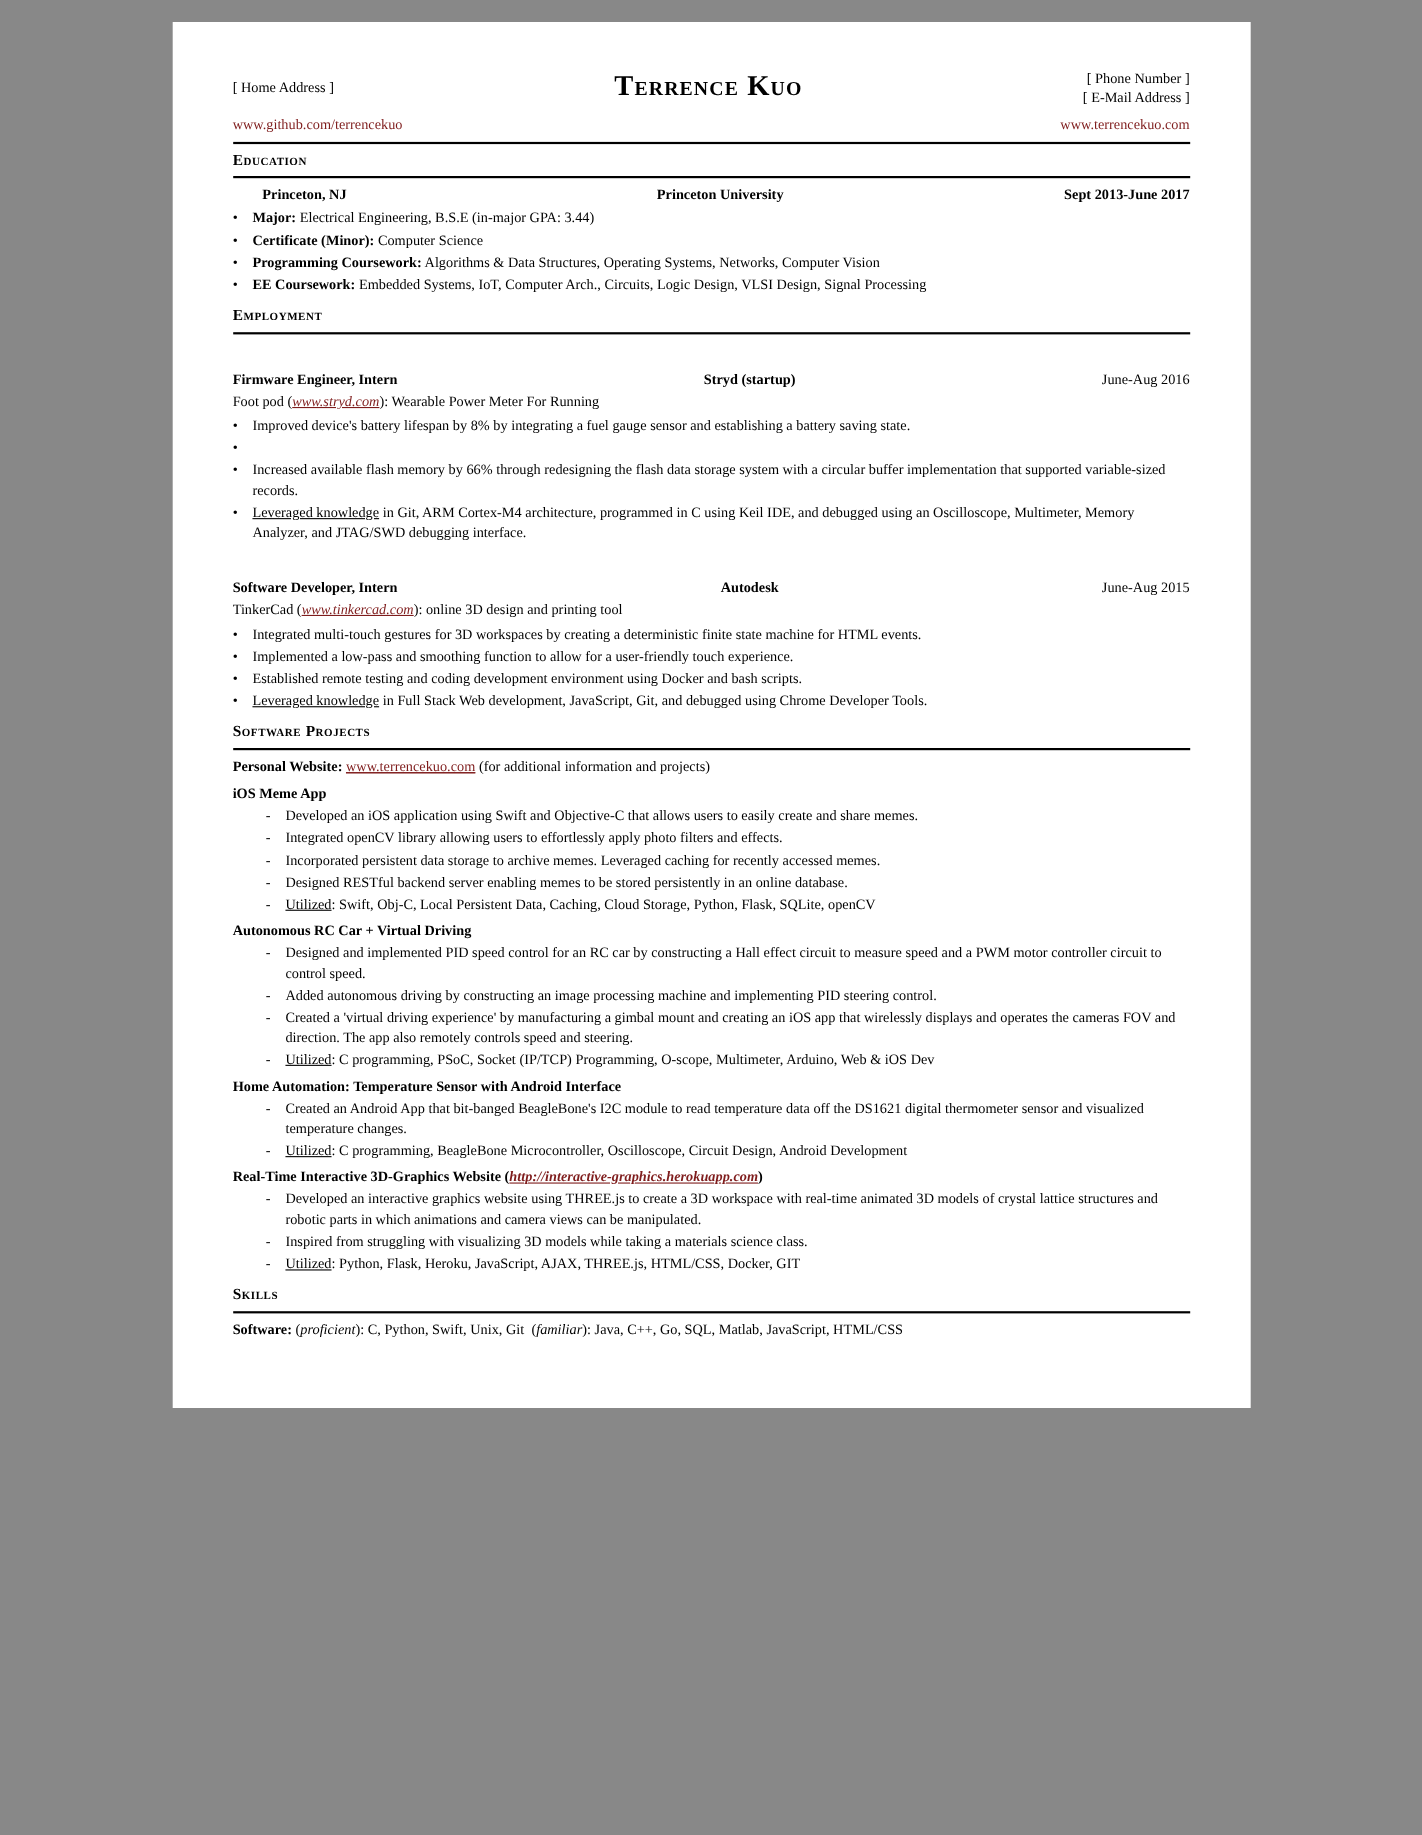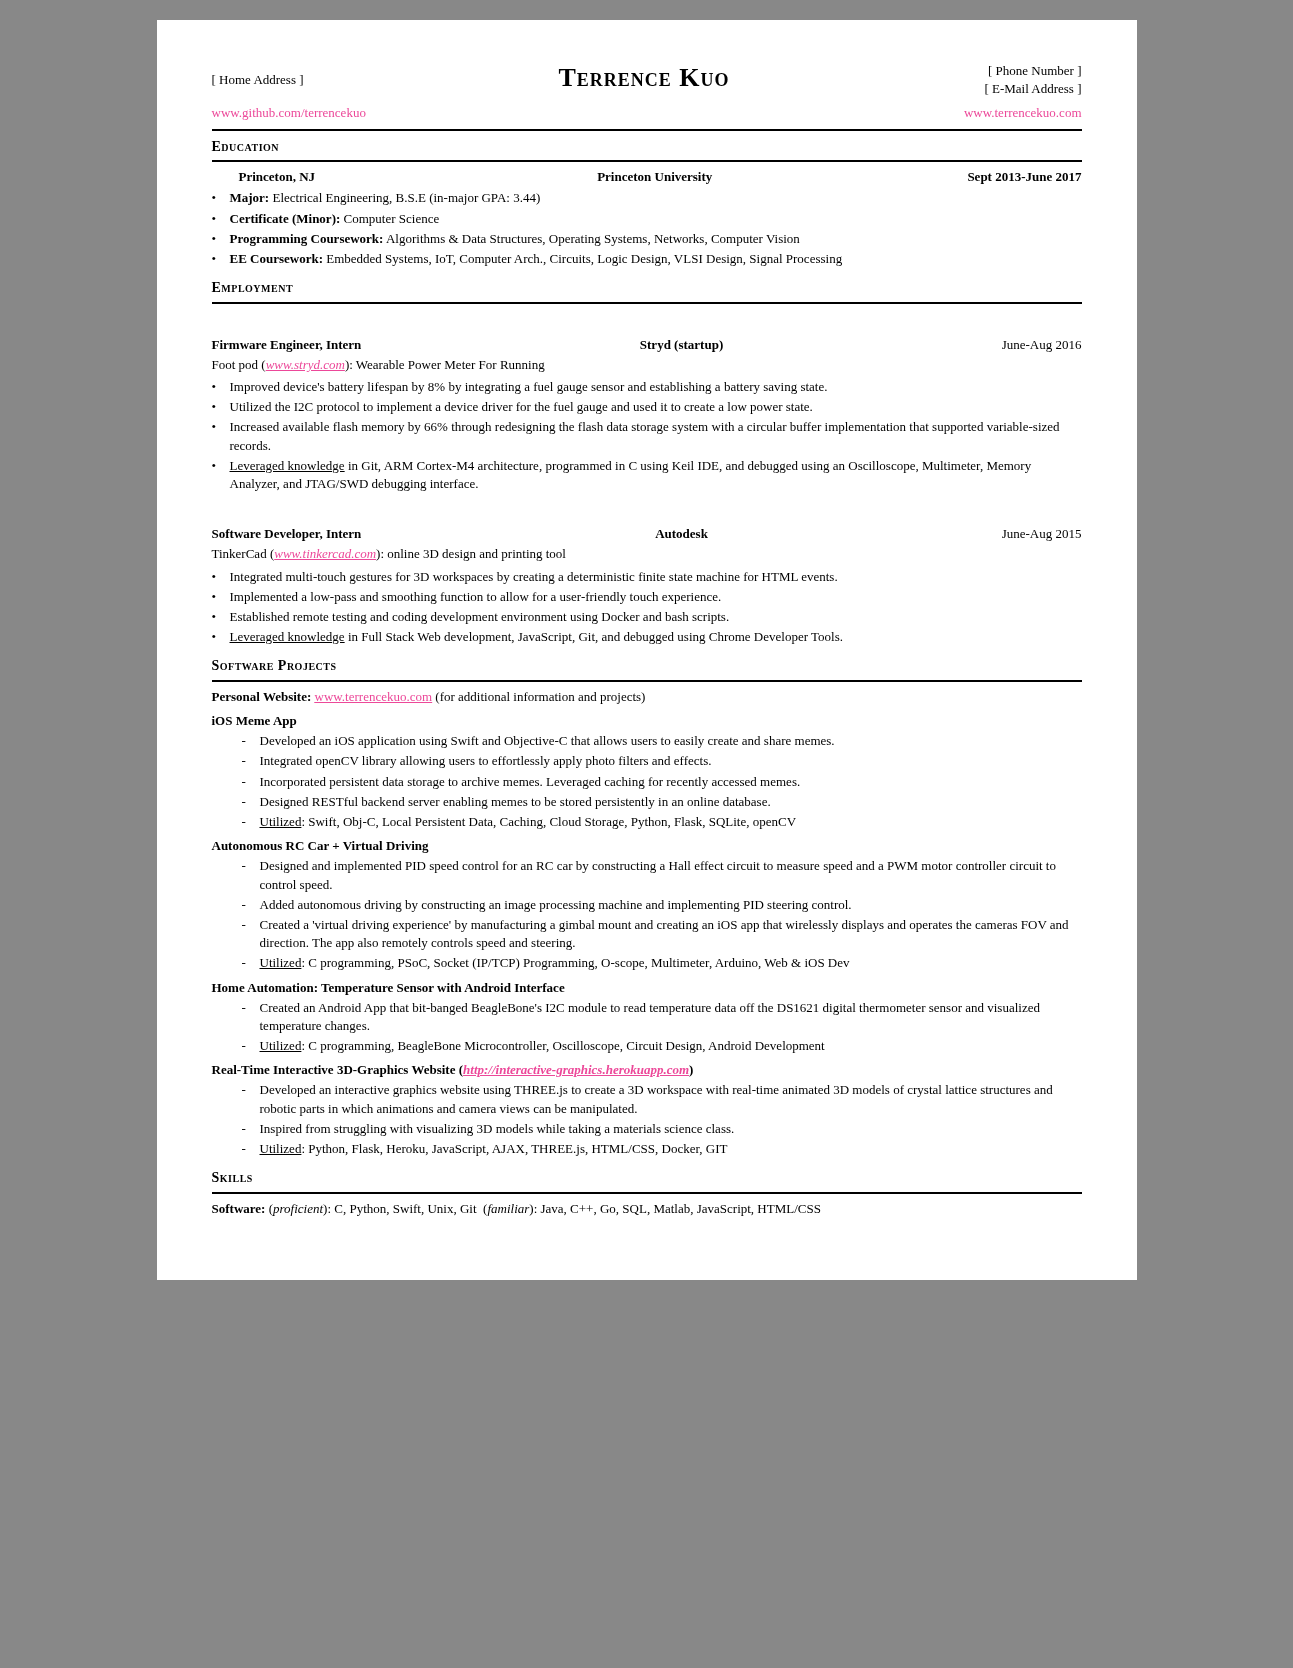--- a/index.html
+++ b/index.html
@@ -91,21 +91,21 @@
       justify-content: space-between;
       align-items: flex-start;
       margin-bottom: 2px;
       font-size: 13px;
       margin-top: 32px;
     }
     .emp-title { font-weight: bold; }
     .emp-company { font-weight: bold; }
     .emp-date { font-weight: normal; }
     .emp-desc { font-size: 13px; margin-bottom: 4px; }
-    a { color: #ec4899; }
+    a { color: #7f1d1d; }
     .proj-title { font-weight: bold; font-size: 13px; margin-top: 6px; margin-bottom: 2px; }
     .dash-item {
       display: flex;
       align-items: flex-start;
       margin-bottom: 2px;
       margin-left: 30px;
       font-size: 13px;
     }
     .dash { min-width: 14px; margin-right: 4px; }
     .underline { text-decoration: underline; }
@@ -176,21 +176,20 @@
       </div>
       <div class="emp-desc">
         Foot pod (<a href="#"><em>www.stryd.com</em></a>): Wearable Power Meter For Running
       </div>
       <div class="bullet-item">
         <span class="bullet">•</span>
         <span>Improved device's battery lifespan by 8% by integrating a fuel gauge sensor and establishing a battery saving state.</span>
       </div>
       <div class="bullet-item">
         <span class="bullet">•</span>
-        <span>Utilized the I2C protocol to implement a device driver for the fuel gauge and used it to create a low power state.</span>
       </div>
       <div class="bullet-item">
         <span class="bullet">•</span>
         <span>Increased available flash memory by 66% through redesigning the flash data storage system with a circular buffer implementation that supported variable-sized records.</span>
       </div>
       <div class="bullet-item">
         <span class="bullet">•</span>
         <span><span class="underline">Leveraged knowledge</span> in Git, ARM Cortex-M4 architecture, programmed in C using Keil IDE, and debugged using an Oscilloscope, Multimeter, Memory Analyzer, and JTAG/SWD debugging interface.</span>
       </div>
     </div>

